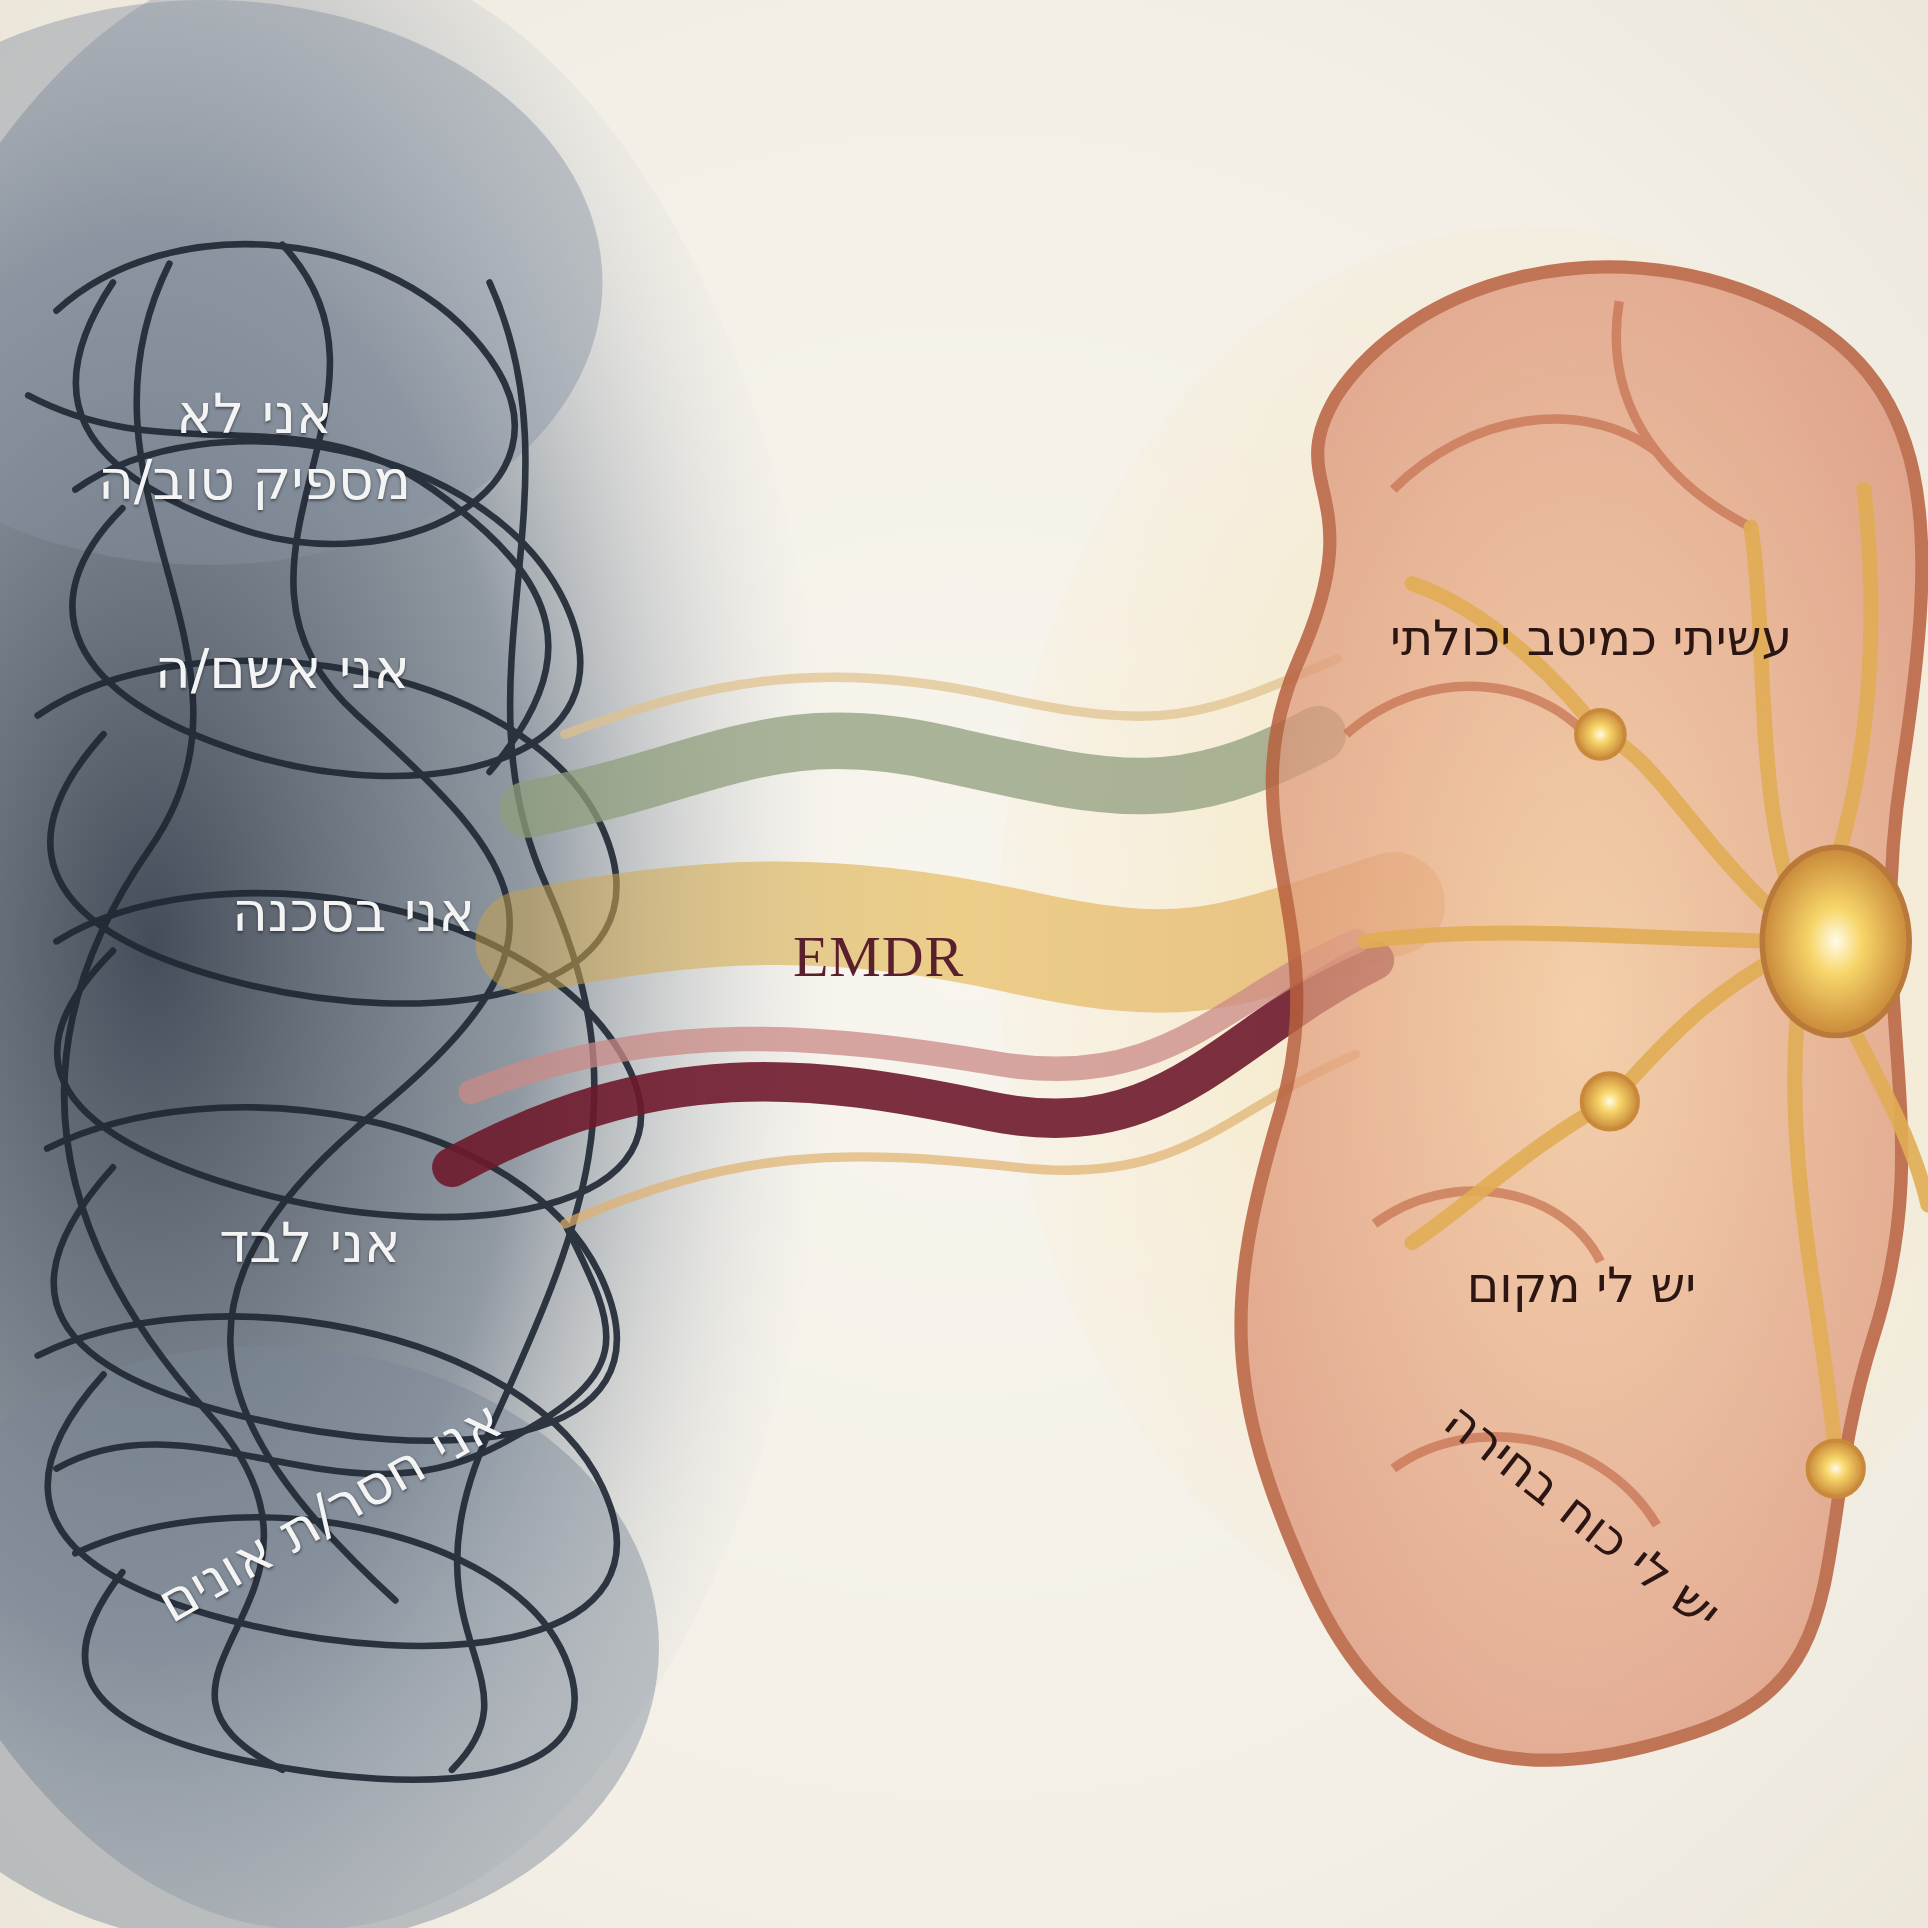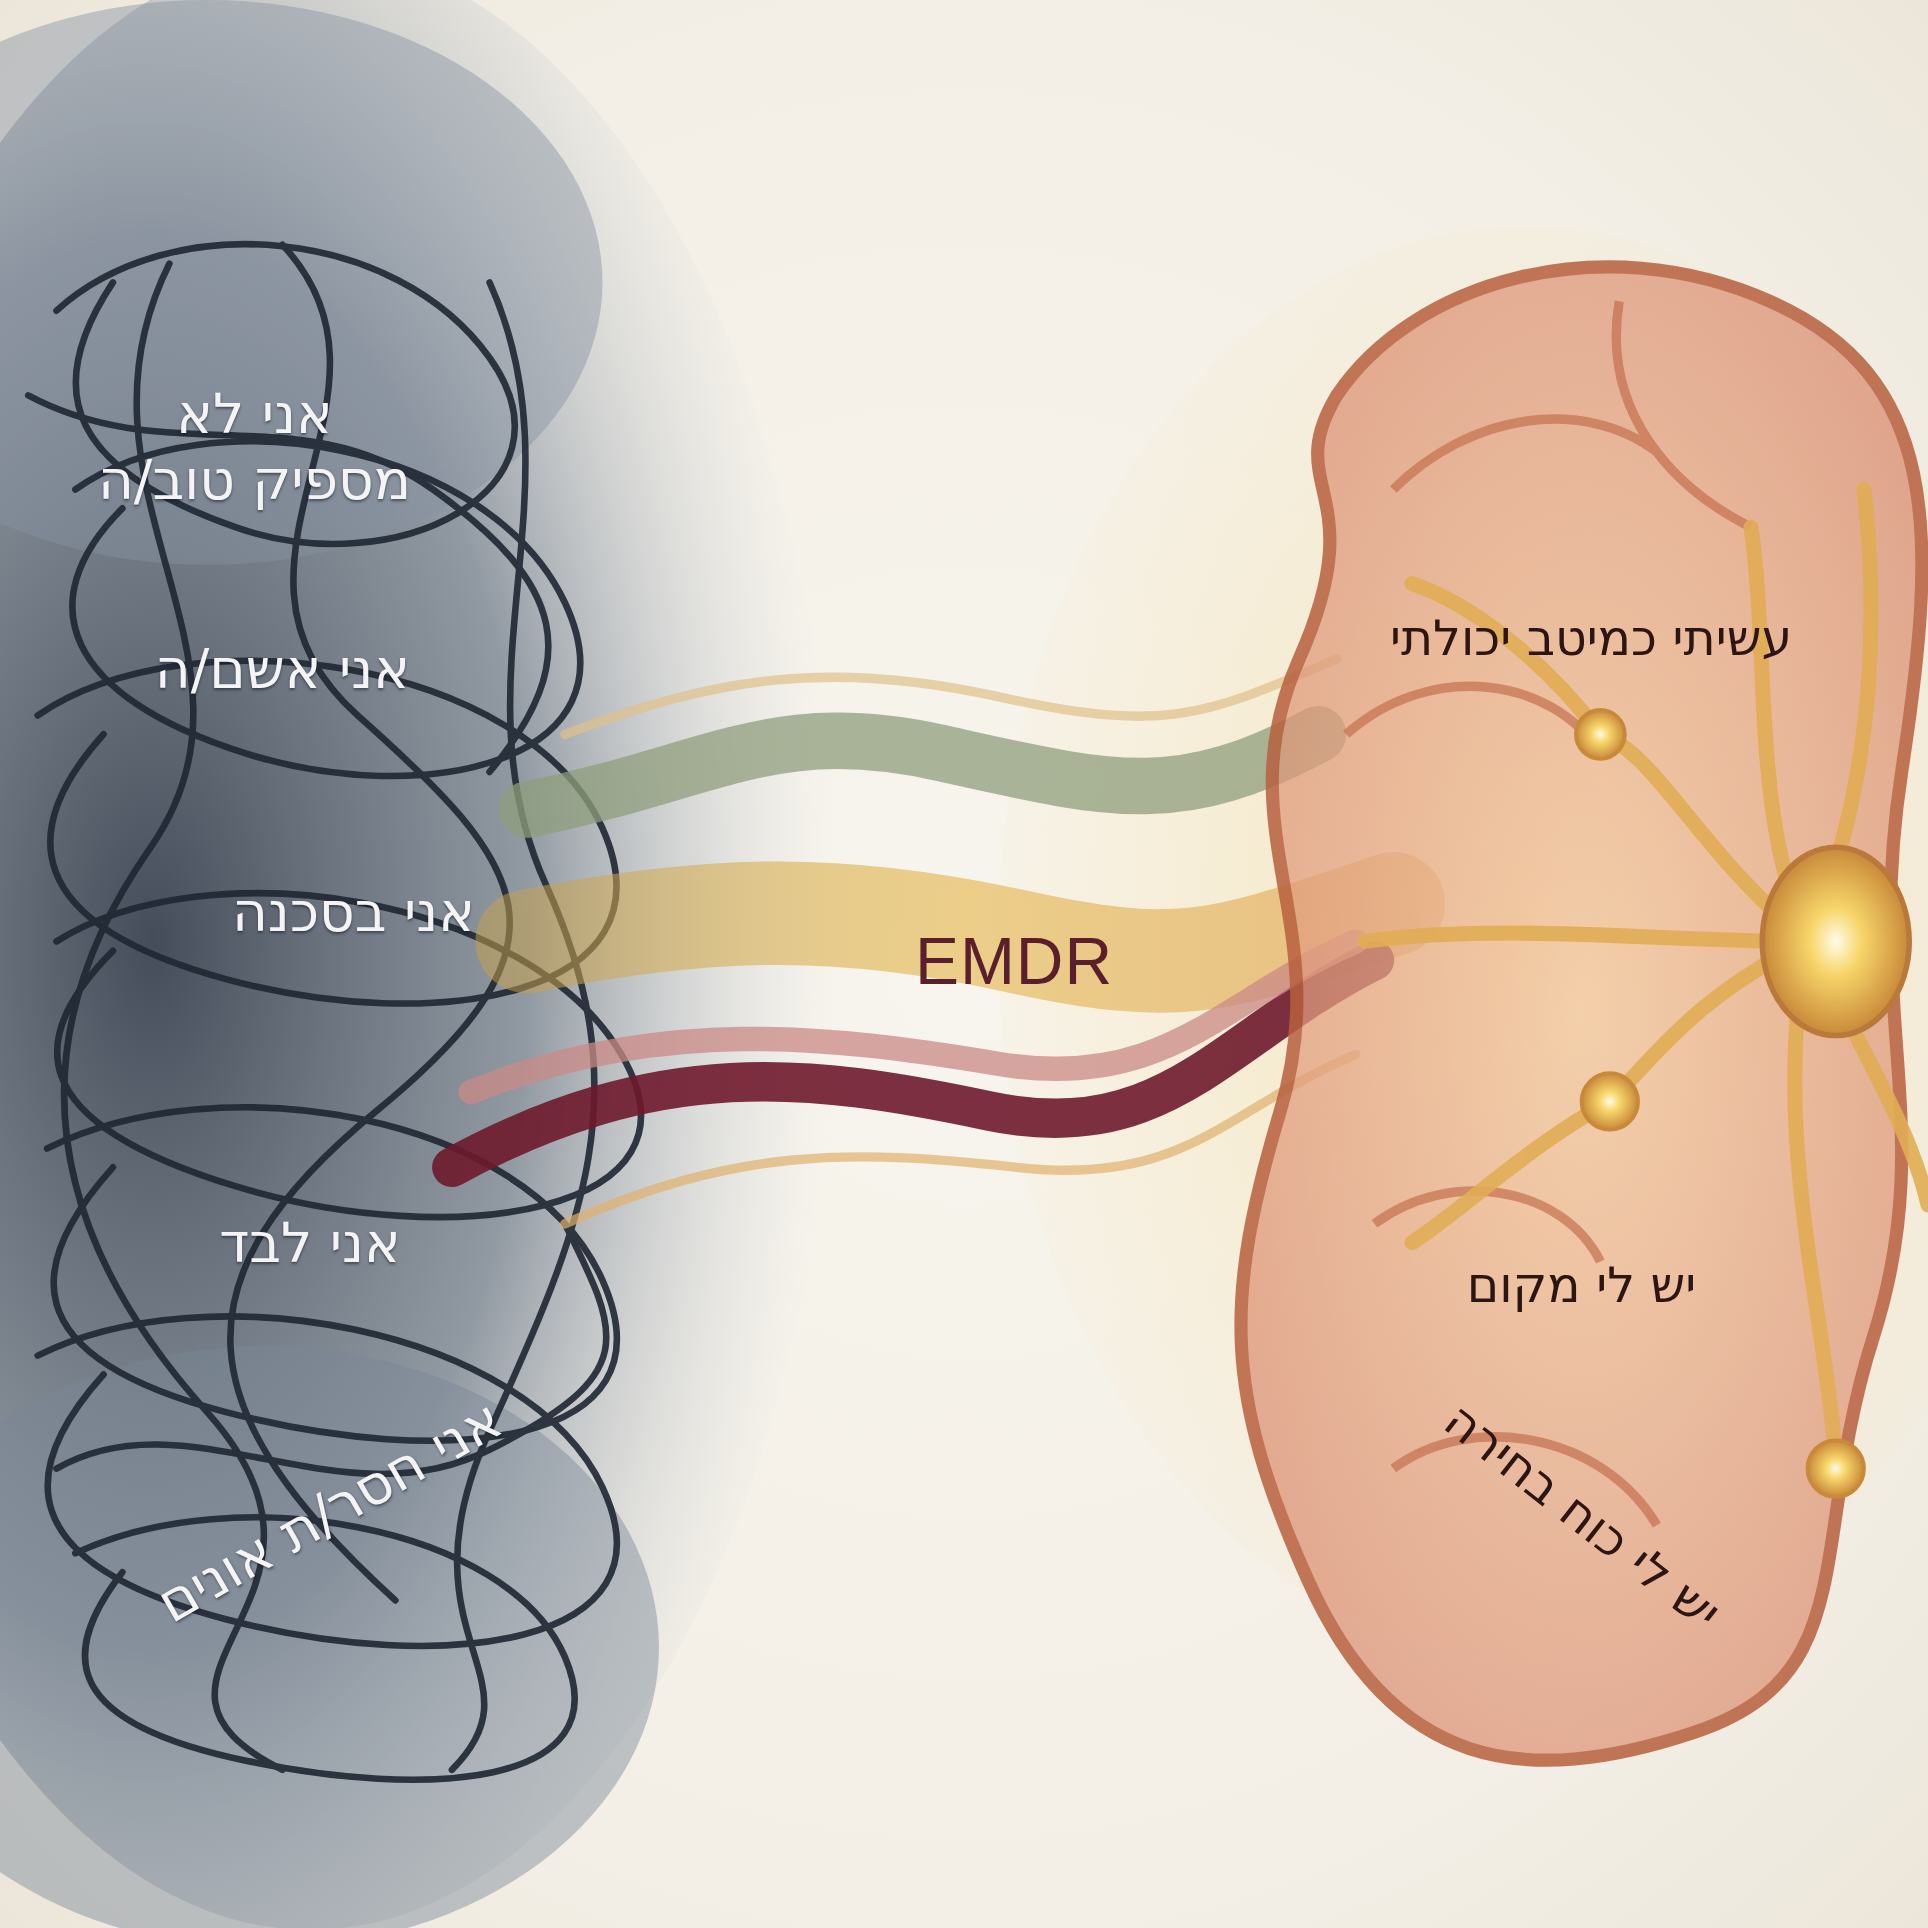--- a/index.html
+++ b/index.html
@@ -4,22 +4,22 @@
   <style>
     html, body { margin: 0; padding: 0; }
     body { width: 1928px; height: 1928px; overflow: hidden; background: #f5f1e8; }
     .canvas { position: relative; width: 1928px; height: 1928px; overflow: hidden;
       background: radial-gradient(ellipse at 50% 50%, #f8f5ee 0%, #f3efe6 70%, #ece6da 100%); }
     svg.art { position: absolute; left: 0; top: 0; width: 1928px; height: 1928px; }
     .label { position: absolute; font-family: "DejaVu Sans", sans-serif; direction: rtl;
       text-align: center; white-space: nowrap; line-height: 1.2; }
     .neg { color: #f4f4f4; font-size: 55px; text-shadow: 0 1.9px 2.8px rgba(20,25,35,0.55); }
     .pos { color: #2b1614; font-size: 49px; }
-    .emdr { position: absolute; left: 793px; top: 923px; width: 320px; text-align: right;
-      font-family: Liberation Sans, sans-serif; font-size: 66px; color: #5a1f2c; letter-spacing: 0.9px; }
+    .emdr { position: absolute; left: 793px; top: 923px; width: 320px; text-align: left;
+      font-family: Liberation Serif, serif; font-size: 58px; color: #5a1f2c; letter-spacing: 0.9px; }
   </style>
 </head>
 <body>
 
 <div class="canvas">
   <svg class="art" viewBox="0 0 2048 2048">
     <defs>
       <radialGradient id="darkWash" cx="0.35" cy="0.5" r="0.65">
         <stop offset="0" stop-color="#3b4452" stop-opacity="0.95"></stop>
         <stop offset="0.55" stop-color="#6f7b8a" stop-opacity="0.75"></stop>

